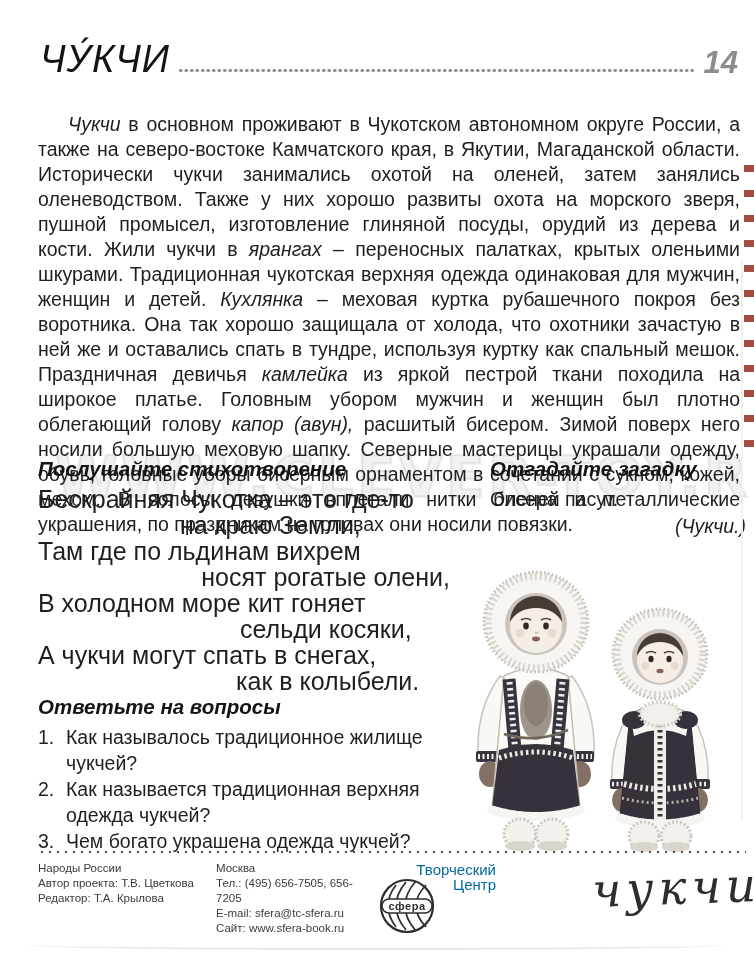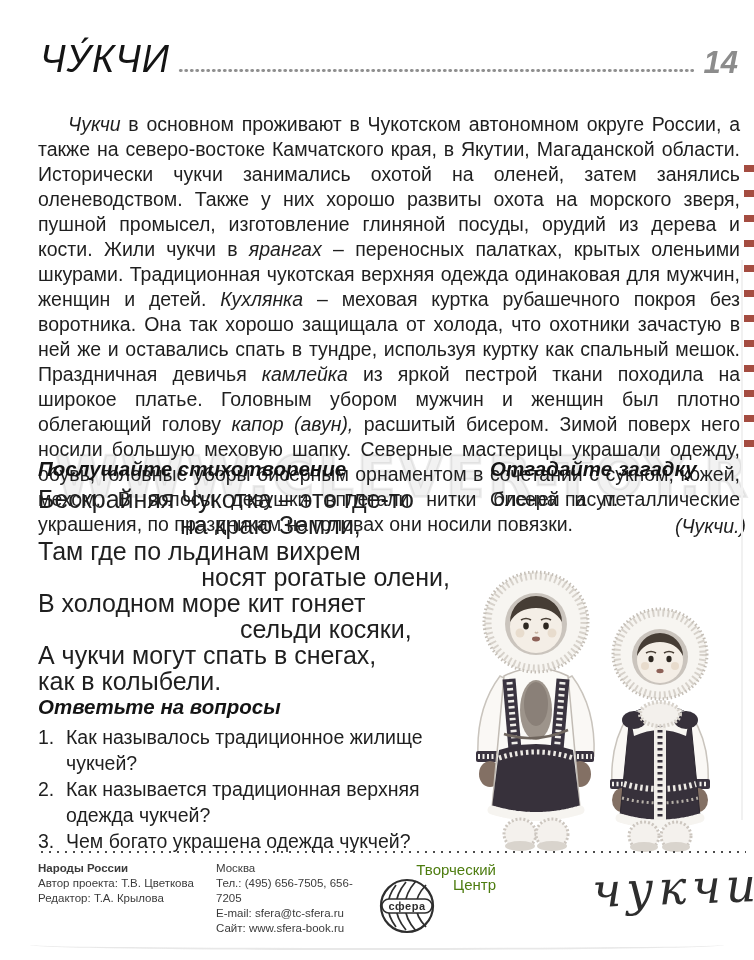--- a/index.html
+++ b/index.html
@@ -29,21 +29,21 @@
 
   .content-layer { position:absolute; inset:0; z-index:1; }
 
   
   .col-left { position:absolute; left:38px; top:456px; width:412px; }
   .section-heading { font-size:20.5px; font-weight:bold; font-style:italic; line-height:26px; margin:0 0 4px 0; color:#141414; }
   .poem-line { font-size:25px; line-height:26px; }
   .ind-a { margin-left:142px; }
   .ind-b { margin-left:150px;text-align:right; }
   .ind-c { margin-left:202px; }
-  .ind-d { }
+  .ind-d { margin-left:198px; }
   .questions-heading { }
   .q-item { display:flex; font-size:19.5px; line-height:26px; }
   .q-num { width:28px; flex:none; }
   .q-text { flex:1; }
 
   
   .col-right { position:absolute; left:490px; top:456px; width:256px; }
   .riddle-line { font-size:19.5px; line-height:27px; }
   .riddle-answer { font-style:italic; margin-left:62px;text-align:right; }
 
@@ -56,24 +56,24 @@
     color:#2e2e2e; transform:rotate(-2deg); }
 
   
   .footer { position:absolute; left:38px; top:850px; width:708px; }
   .footer-dots { height:4px; margin-bottom:7px;
     background-image:radial-gradient(circle, #4c4c4c 1.1px, rgba(0,0,0,0) 1.3px);
     background-size:8px 4px; background-position:0 50%; }
   .footer-cols { display:flex; font-size:11.5px; line-height:15px; color:#3b3b3b; }
   .f-col1 { width:178px; }
   .f-col2 { width:152px; }
-  .f-bold { font-weight:bold; }
+  .f-bold { font-weight:normal; }
   .f-logo { position:relative; margin-left:10px; width:130px; height:76px; }
   .f-logo-text { position:absolute; top:1px; left:14px; width:104px; text-align:right;
-    font-size:15px; line-height:15px; color:#4d7c0f; }
+    font-size:15px; line-height:15px; color:#0369a1; }
   .f-logo-sphere { position:absolute; left:0; top:16px; }
 
   
   .edge-mark { position:absolute; right:0; width:10px; height:7px; background:#9a382b; opacity:.9; }
 
   
   .edge-shadow-right { position:absolute; right:11px; top:260px; height:560px; width:2px; background:#f1f1f1; }
   .bottom-shadow { position:absolute; left:30px; right:30px; bottom:10px; height:8px;
     border-bottom:2px solid #e3e3e3; border-radius:0 0 100% 100%; opacity:.8; }
 </style>

